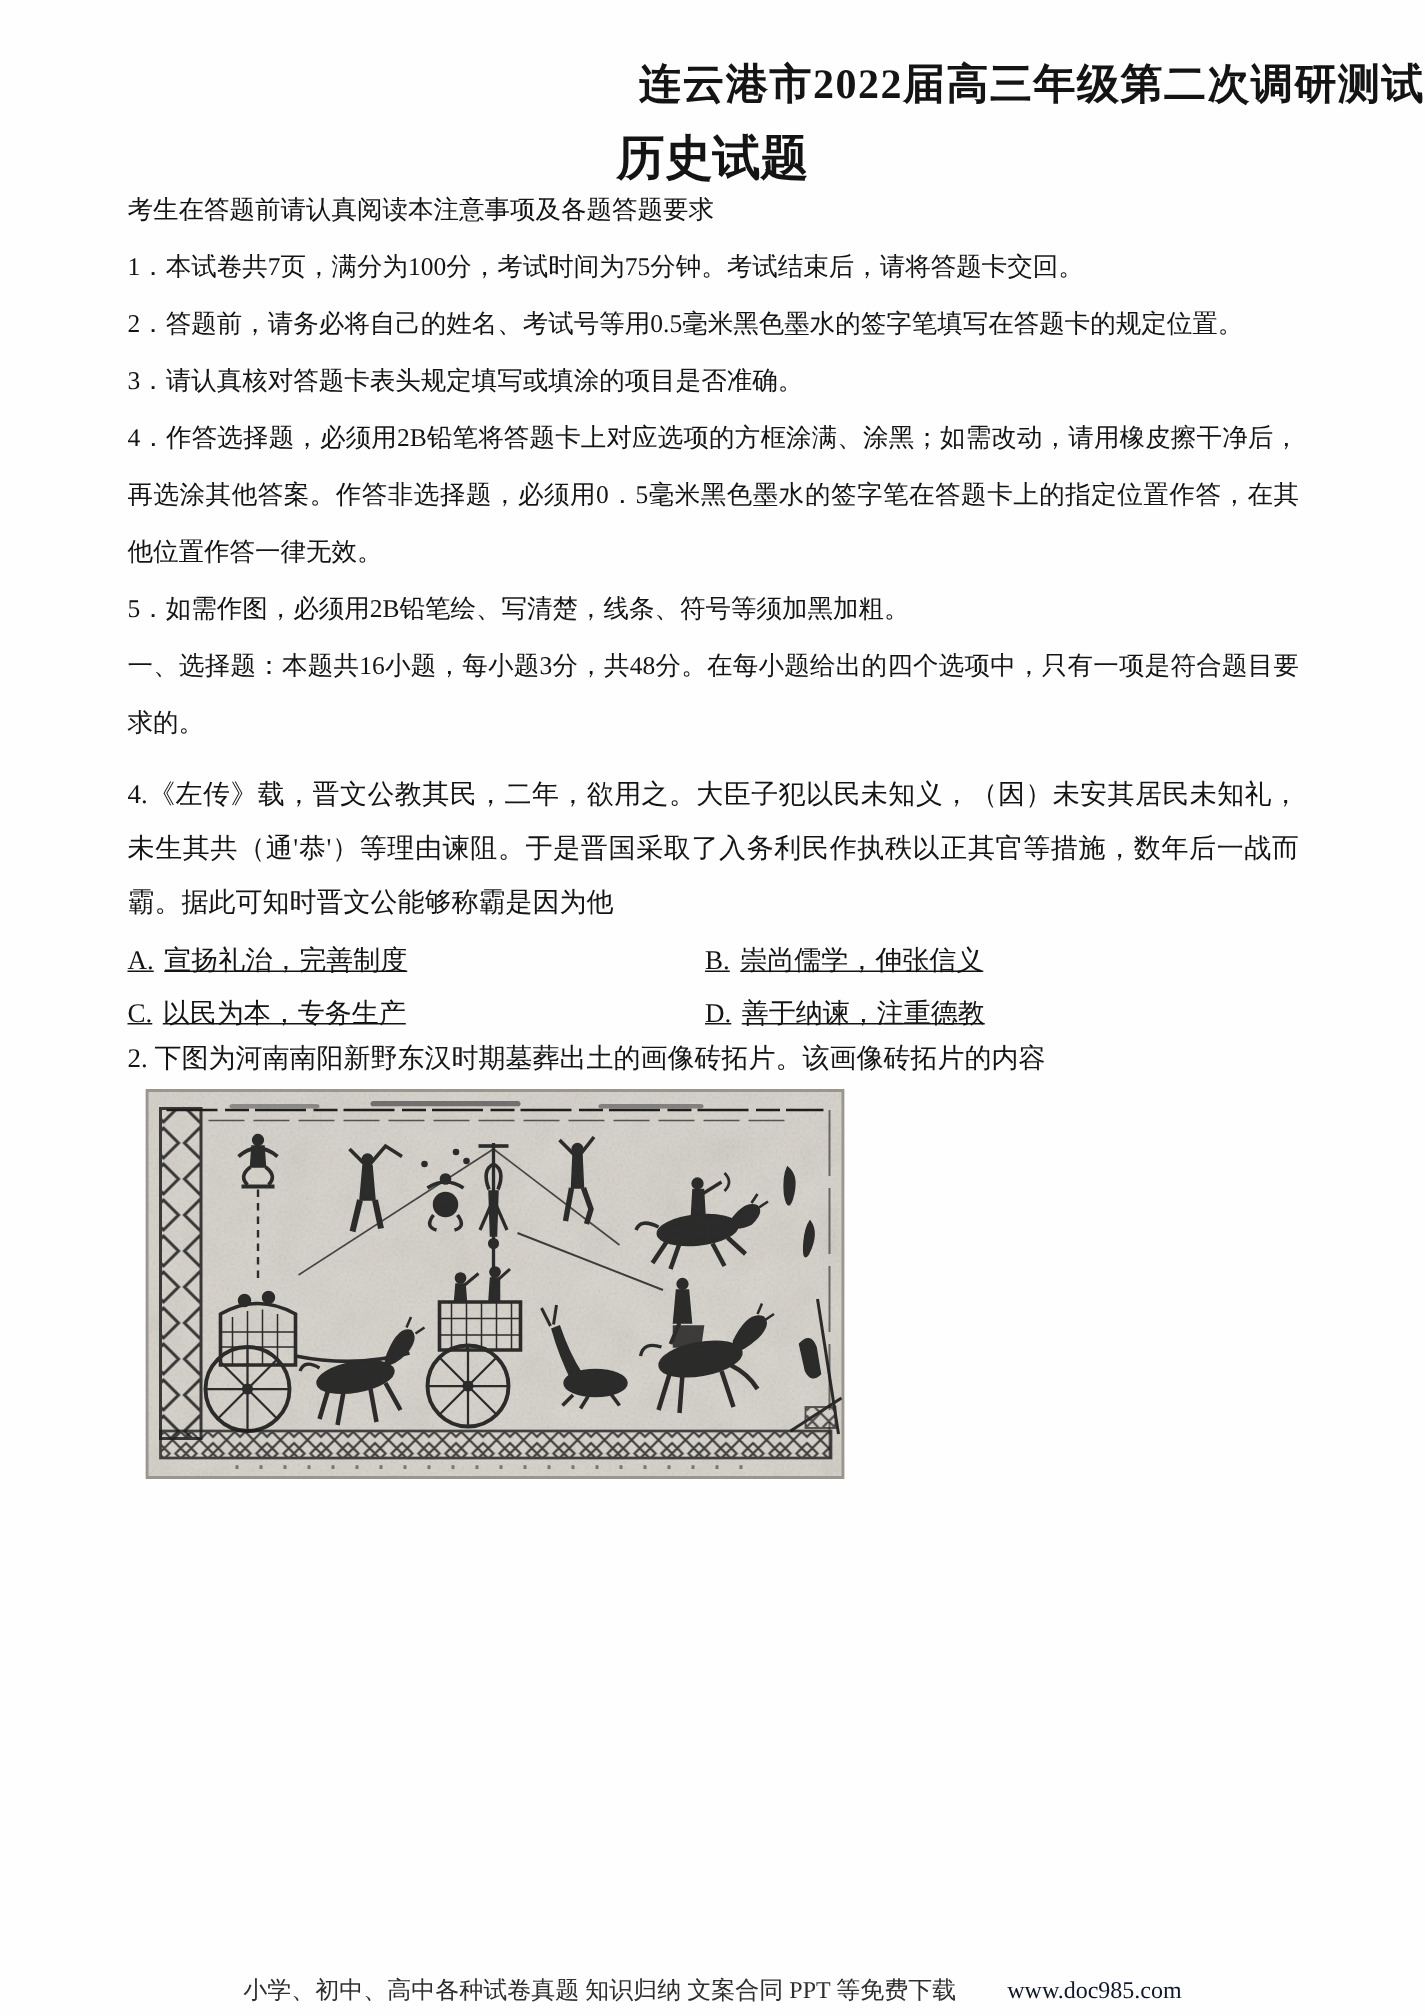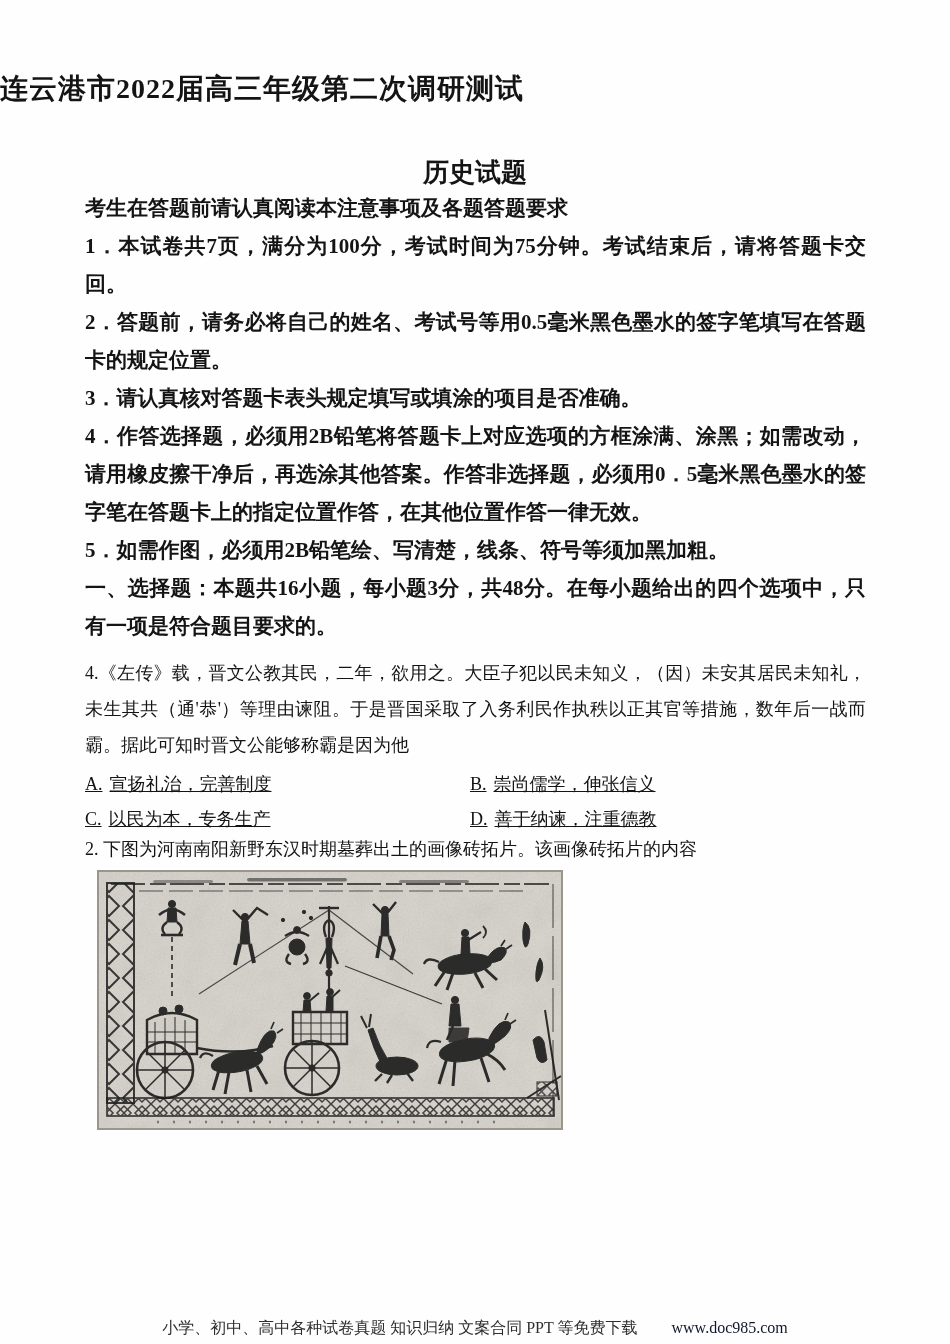--- a/index.html
+++ b/index.html
@@ -6,41 +6,41 @@
   .page {
     position:relative;
     width:950px; height:1344px;
     margin:0 auto;
     background:#fefefe;
     color:#141414;
     font-family:"Liberation Serif", serif;
     overflow:hidden;
   }
   .title {
-    margin:0; padding-top:72px;
-    text-align:left;
+    margin:0; padding-top:40px;
+    text-align:right;
     font-size:28px; font-weight:700; letter-spacing:1px;
     line-height:33px;
   }
   .subtitle {
-    margin:52px 0 0;
+    margin:16px 0 0;
     text-align:center;
-    font-size:26px; font-weight:700;
+    font-size:32px; font-weight:700;
     line-height:32px;
   }
   .content { padding:0 84px 0 85px; }
   .notice-head {
     margin:24px 0 0;
     font-size:21px; font-weight:700;
     letter-spacing:9px;
     line-height:38px;
   }
   .bold-par {
     margin:0;
-    font-size:21px; font-weight:700;
+    font-size:17px; font-weight:400;
     line-height:38px;
     text-align:justify;
   }
   .stem {
     margin:10px 0 0;
     font-size:18px; font-weight:400;
     line-height:36px;
     text-align:justify;
   }
   .stem.q2 { line-height:30px; margin-top:4px; }

